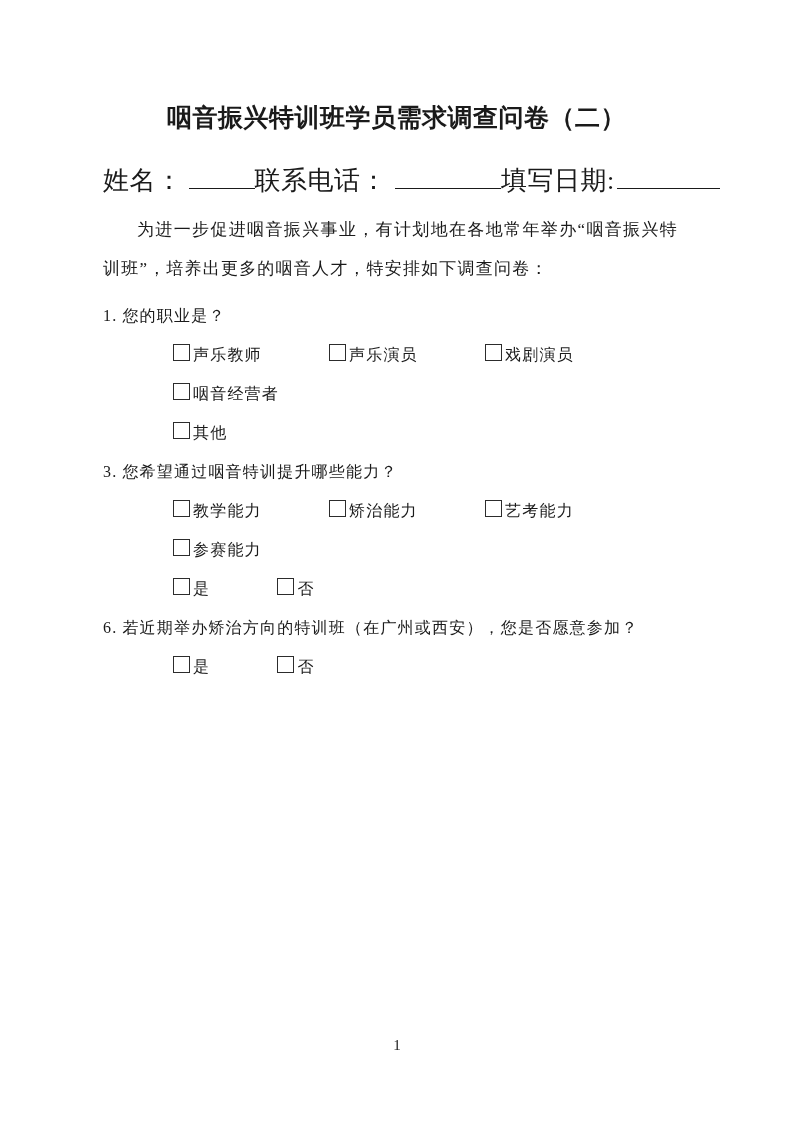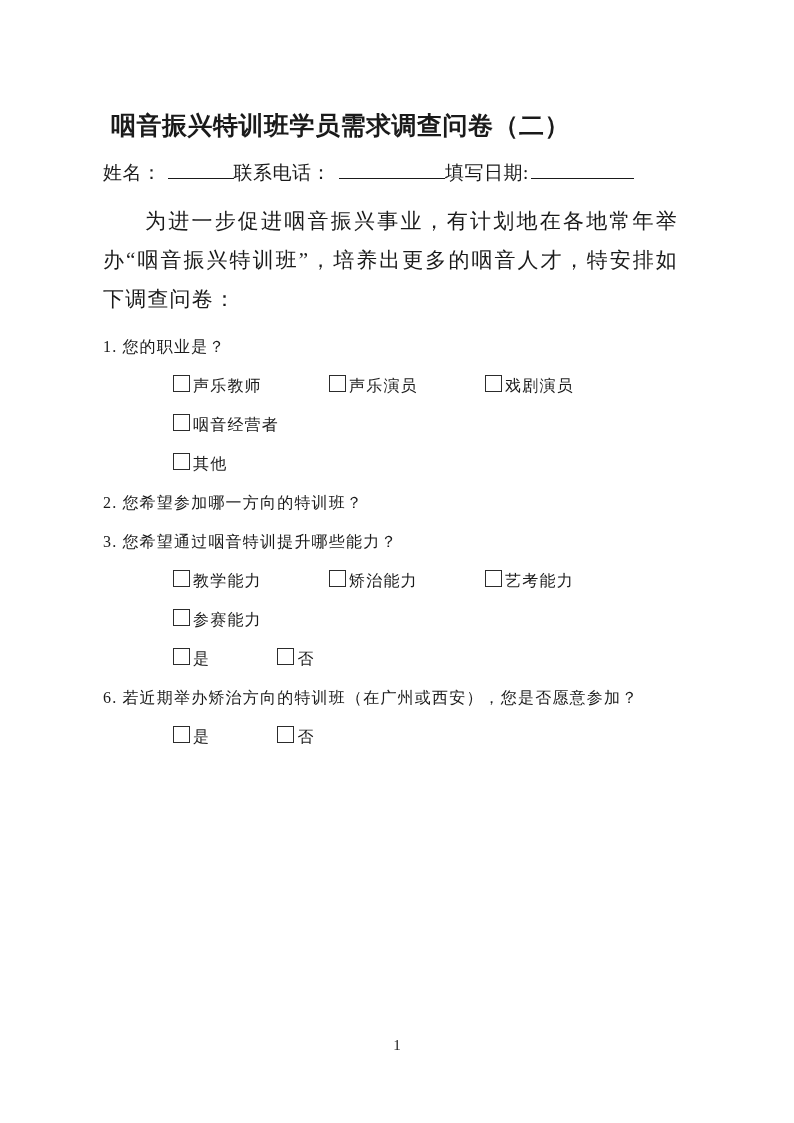--- a/index.html
+++ b/index.html
@@ -13,45 +13,47 @@
     height: 1123px;
     margin: 0 auto;
     background: #ffffff;
     box-sizing: border-box;
     padding: 96px 104px 0 103px;
     overflow: hidden;
     font-family: "Liberation Serif", "DejaVu Serif", serif;
     color: #1a1a1a;
   }
   .doc-title {
-    margin: 8px;
+    margin: 0;
     font-size: 25px;
     font-weight: bold;
     line-height: 44px;
+    text-align: center;
     letter-spacing: 0.5px;
     white-space: nowrap;
   }
   .fields-row {
+    margin-top: 26px;
     line-height: 30px;
-    font-size: 19px;
+    font-size: 26px;
     letter-spacing: 0.5px;
     white-space: nowrap;
   }
   .blank {
     display: inline-block;
     border-bottom: 1.6px solid #1a1a1a;
     height: 22px;
     vertical-align: baseline;
   }
   .blank.name  { width: 66px;  margin-left: 6px; }
   .blank.phone { width: 106px; margin-left: 8px; }
   .blank.date  { width: 103px; margin-left: 2px; }
   .intro {
     margin: 14px 12px 0 0;
-    font-size: 21px;
+    font-size: 17px;
     line-height: 39px;
     letter-spacing: 1.2px;
     text-indent: 2em;
     text-align: justify;
   }
   .questions {
     margin-top: 8px;
     font-size: 16px;
     letter-spacing: 1.2px;
   }
@@ -115,21 +117,20 @@
         <span class="opt"><span class="cb"></span><span>声乐演员</span></span>
         <span class="opt"><span class="cb"></span><span>戏剧演员</span></span>
         <span class="opt"><span class="cb"></span><span>咽音经营者</span></span>
       </div>
       <div class="opt-row">
         <span class="opt"><span class="cb"></span><span>其他</span></span>
       </div>
     </div>
 
     <div>
-      <div class="q-text"><span class="q-num">2.</span><span>您希望参加哪一方向的特训班？</span></div>
     </div>
 
     <div>
       <div class="q-text"><span class="q-num">3.</span><span>您希望通过咽音特训提升哪些能力？</span></div>
       <div class="opt-row">
         <span class="opt"><span class="cb"></span><span>教学能力</span></span>
         <span class="opt"><span class="cb"></span><span>矫治能力</span></span>
         <span class="opt"><span class="cb"></span><span>艺考能力</span></span>
         <span class="opt"><span class="cb"></span><span>参赛能力</span></span>
       </div>

